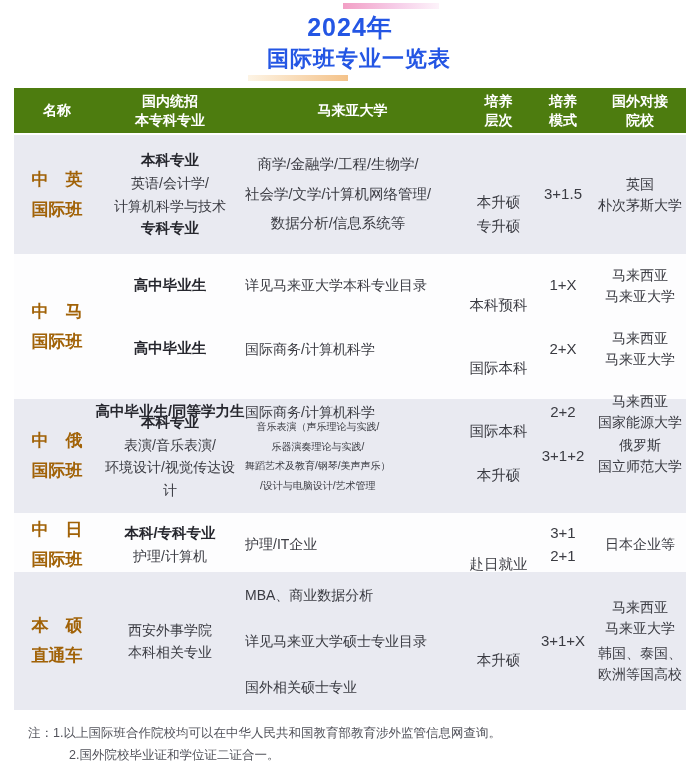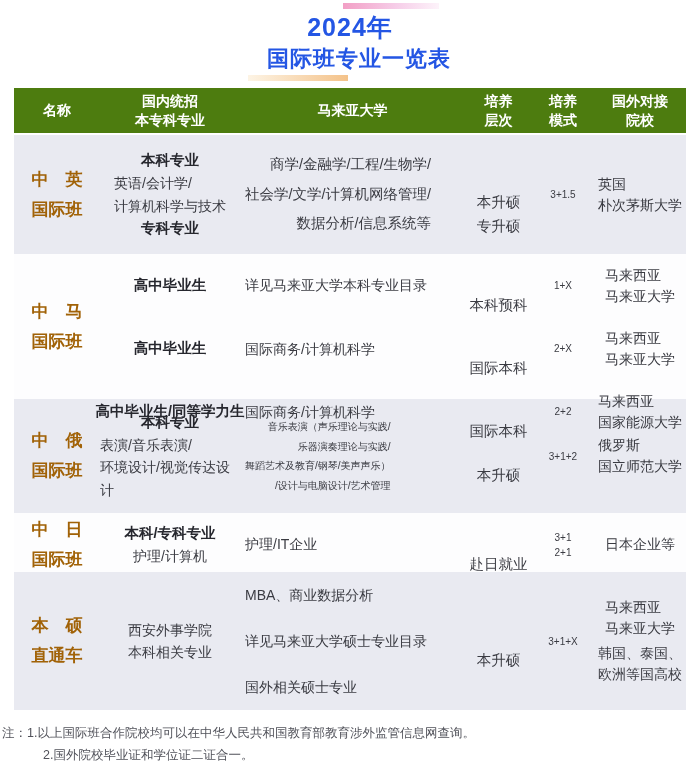--- a/index.html
+++ b/index.html
@@ -31,37 +31,37 @@
 
   .gray{background:#e9eaf1;}
   .white{background:#fdfdfe;}
   .row-ying{height:119px;}
   .row-ma{height:145px;display:flex;}
   .row-e{height:114px;}
   .row-ri{height:59px;}
   .row-ben{height:138px;}
 
   .cell{display:flex;flex-direction:column;justify-content:center;align-items:center;
-    text-align:left;font-size:14px;line-height:1.6;white-space:pre-line;}
-  .left{align-items:flex-start;text-align:right;padding-left:5px;}
+    text-align:center;font-size:14px;line-height:1.6;white-space:pre-line;}
+  .left{align-items:flex-start;text-align:center;padding-left:5px;}
   .name{font-size:17px;font-weight:bold;color:#a16207;line-height:1.75;width:86px;}
   .b{font-weight:bold;color:#26272e;font-size:14.5px;}
   .nowrap{white-space:nowrap;}
   .lh2{line-height:2.05;font-size:14.5px;}
   .lh195{line-height:1.95;font-size:10px;}
-  .mode{font-size:10px;line-height:1.5;}
+  .mode{font-size:15px;line-height:1.5;}
   .school{font-size:14px;line-height:1.5;}
   .level{font-size:14.5px;margin-top:40px;}
   .subcol{display:flex;flex-direction:column;flex:1;}
   .subrow{flex:1;}
   .spread{justify-content:space-around;height:100%;box-sizing:border-box;}
   .grp{margin:2px 0;}
 
   
-  .notes{margin-top:13px;padding-left:2px;font-size:12.5px;color:#51525a;line-height:1.75;}
+  .notes{margin-top:13px;padding-left:28px;font-size:12.5px;color:#51525a;line-height:1.75;}
   .note2{padding-left:41px;}
 </style>
 </head>
 <body>
 
 <div class="page">
 
   <div class="title-area">
     <div class="bar-pink"></div>
     <h1 class="title">2024年</h1>

